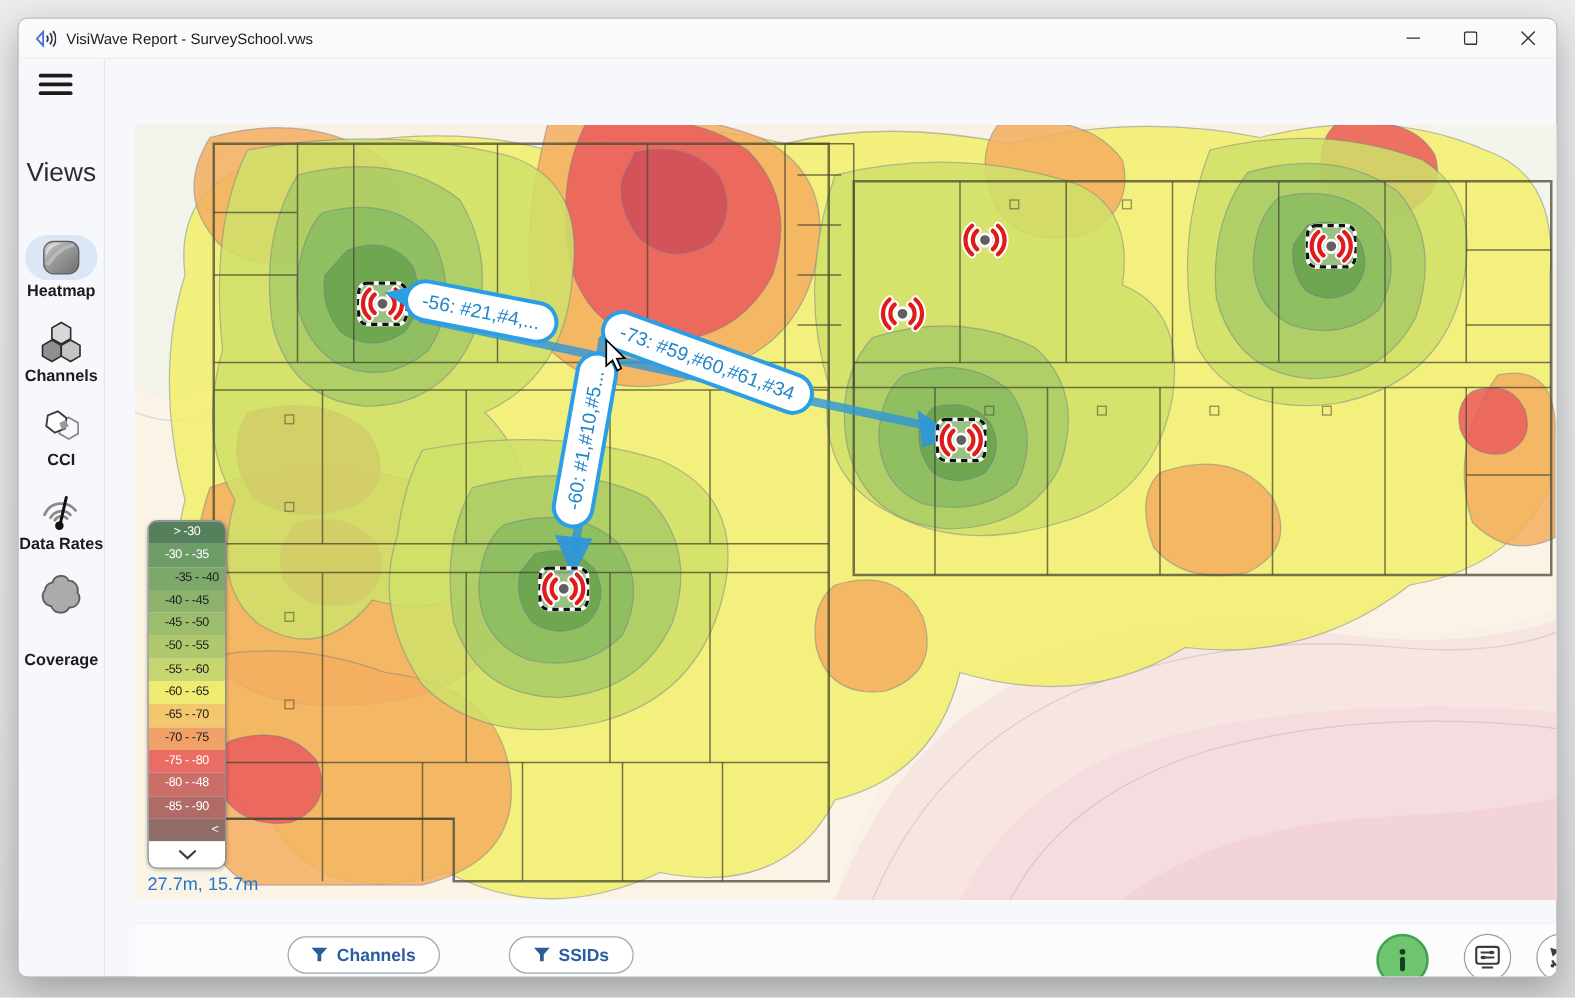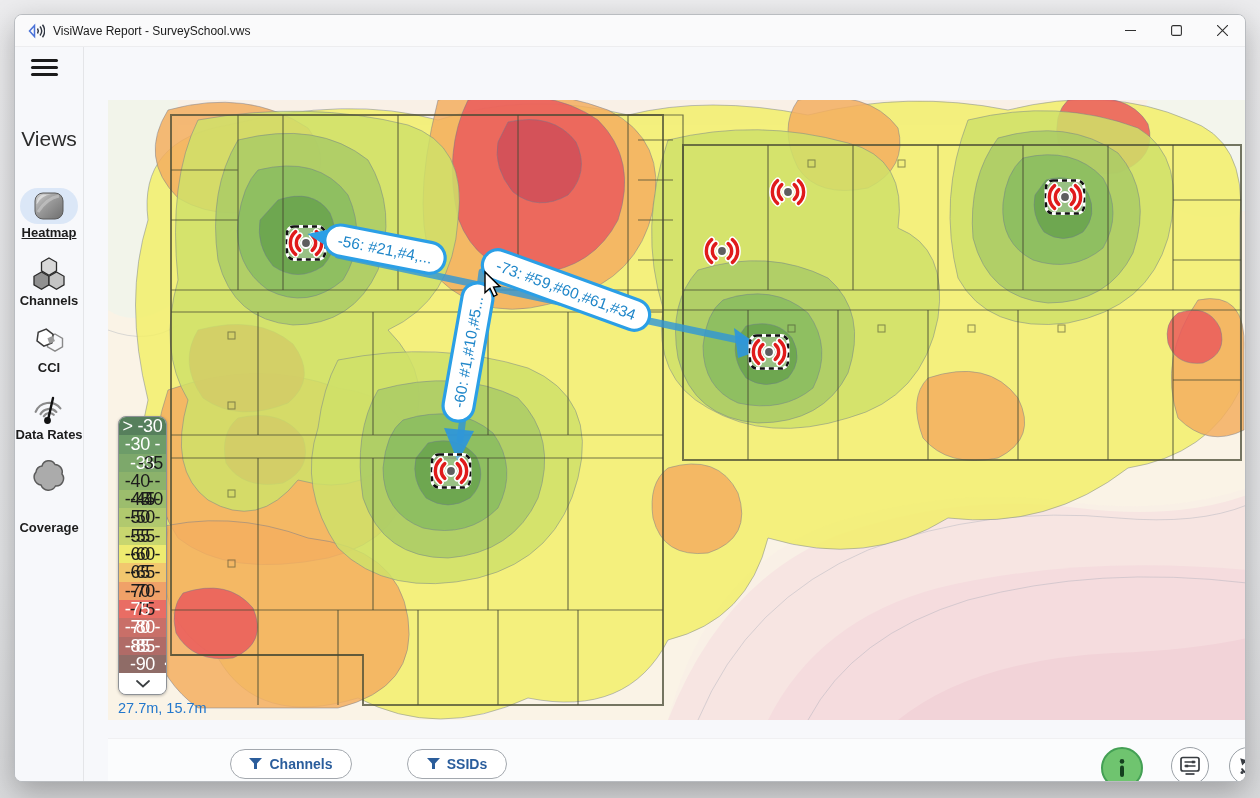--- a/index.html
+++ b/index.html
@@ -28,22 +28,22 @@
   .hm-pill { width:58px; height:36px; background:#dbe7f7; border-radius:18px; display:flex; align-items:center; justify-content:center; }
 
   
   .main { position:absolute; left:93px; top:32px; right:0; bottom:0; }
   .topbar-icon { position:absolute; top:38px; width:28px; height:28px; display:flex; align-items:center; justify-content:center; cursor:pointer; }
 
   .mapwrap { position:absolute; left:0; top:53px; width:1139px; height:620px; background:#fbf8ef; overflow:hidden; }
   .mapwrap svg.heat { position:absolute; left:0; top:0; }
 
   
-  .legend { position:absolute; left:10px; top:316px; width:49px; border:1px solid #8d9196; border-radius:8px;
-    overflow:hidden; background:#e5e5e5; box-shadow:0 1px 3px rgba(0,0,0,.25); font-size:18px; }
+  .legend { position:absolute; left:10px; top:316px; width:63px; border:1px solid #8d9196; border-radius:8px;
+    overflow:hidden; background:#e5e5e5; box-shadow:0 1px 3px rgba(0,0,0,.25); font-size:10px; }
   .lrow { height:18.3px; line-height:18.3px; text-align:center; letter-spacing:-0.3px; }
   .legend-expand { height:21px; background:#fff; display:flex; align-items:center; justify-content:center; cursor:pointer; }
   .coords { position:absolute; left:10px; top:600px; font-size:14.5px; color:#2277cc; }
 
   
   .bottombar { position:absolute; left:0; right:0; top:691px; height:77px; background:#fbfcfd; border-top:1px solid #f0f0f2; }
   .pill-btn { position:absolute; top:10px; height:30px; border:1.5px solid #a3a8ae; border-radius:16px; background:#fff;
     display:flex; align-items:center; justify-content:center; gap:7px; cursor:pointer;
     font-size:14px; font-weight:bold; color:#2a5d9c; }
   .circle-btn { position:absolute; top:8px; border-radius:50%; background:#fff; display:flex; align-items:center; justify-content:center; cursor:pointer; }
@@ -97,21 +97,21 @@
                 <stop offset="0.45" stop-color="#9a9a9a"></stop>
                 <stop offset="1" stop-color="#6e6e6e"></stop>
               </linearGradient>
             </defs>
           <rect x="2" y="1" width="28" height="26" rx="8" fill="url(#hmg)" stroke="#5a5a5a" stroke-width="1"></rect>
           <path d="M4,12 Q9,3 18,2.5 L10,2.5 Q4,4 3.5,12 Z" fill="#e2e2e2" opacity="0.8"></path>
           <path d="M5,20 Q14,6 26,4" fill="none" stroke="#c4c4c4" stroke-width="3" opacity="0.7"></path>
         </svg>
       </div>
     </div>
-    <div class="side-label" style="top:178px;text-decoration:underline;">Heatmap</div>
+    <div class="side-label" style="top:178px;">Heatmap</div>
 
     <div class="side-icon" style="top:208px;">
       <svg width="40" height="38" viewBox="0 0 40 38">
         <g stroke="#2b2b2b" stroke-width="1.3">
           <polygon points="20,3 27.5,7.3 27.5,15.9 20,20.2 12.5,15.9 12.5,7.3" fill="#d8d8d8"></polygon>
           <polygon points="12.5,17 20,21.3 20,29.9 12.5,34.2 5,29.9 5,21.3" fill="#909090"></polygon>
           <polygon points="27.5,17 35,21.3 35,29.9 27.5,34.2 20,29.9 20,21.3" fill="#c4c4c4"></polygon>
         </g>
       </svg>
     </div>
@@ -310,21 +310,21 @@
             <div class="lrow" style="background: rgb(109, 156, 105); color: rgb(255, 255, 255);">-30 - -35</div>
             <div class="lrow" style="background: rgb(125, 168, 107); color: rgb(28, 28, 28); padding-left: 16px;">-35 - -40</div>
             <div class="lrow" style="background: rgb(140, 178, 107); color: rgb(28, 28, 28);">-40 - -45</div>
             <div class="lrow" style="background: rgb(156, 189, 109); color: rgb(28, 28, 28);">-45 - -50</div>
             <div class="lrow" style="background: rgb(177, 201, 110); color: rgb(28, 28, 28);">-50 - -55</div>
             <div class="lrow" style="background: rgb(200, 214, 111); color: rgb(28, 28, 28);">-55 - -60</div>
             <div class="lrow" style="background: rgb(238, 235, 112); color: rgb(28, 28, 28);">-60 - -65</div>
             <div class="lrow" style="background: rgb(242, 199, 110); color: rgb(28, 28, 28);">-65 - -70</div>
             <div class="lrow" style="background: rgb(240, 161, 104); color: rgb(28, 28, 28);">-70 - -75</div>
             <div class="lrow" style="background: rgb(233, 109, 100); color: rgb(255, 255, 255);">-75 - -80</div>
-            <div class="lrow" style="background: rgb(201, 111, 104); color: rgb(255, 255, 255);">-70 - -85</div>
+            <div class="lrow" style="background: rgb(201, 111, 104); color: rgb(255, 255, 255);">-80 - -48</div>
             <div class="lrow" style="background: rgb(176, 107, 103); color: rgb(255, 255, 255);">-85 - -90</div>
             <div class="lrow" style="background: rgb(143, 108, 103); color: rgb(255, 255, 255); padding-left: 45px;">&lt; -90</div>
           </div>
         <div class="legend-expand">
           <svg width="14" height="8" viewBox="0 0 14 8">
             <path d="M1,1 L7,6.5 L13,1" fill="none" stroke="#3c4043" stroke-width="1.8" stroke-linecap="round"></path>
           </svg>
         </div>
       </div>
       <div class="coords">27.7m, 15.7m</div>

